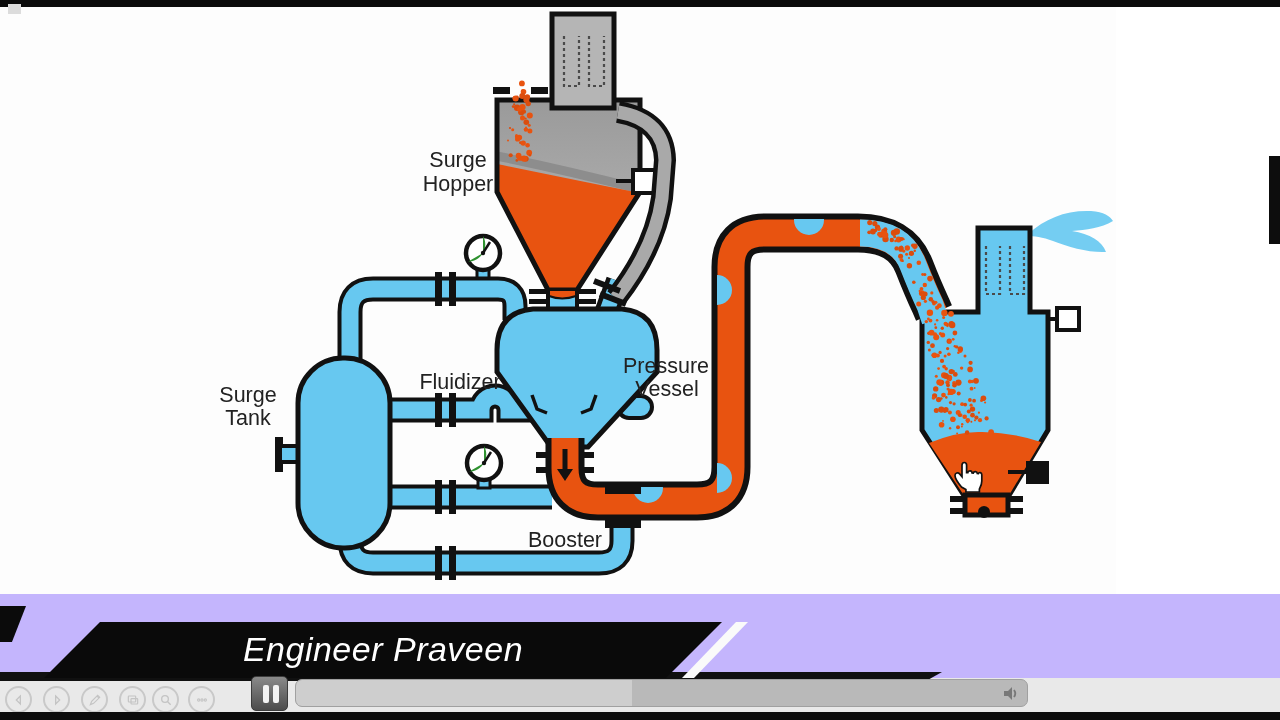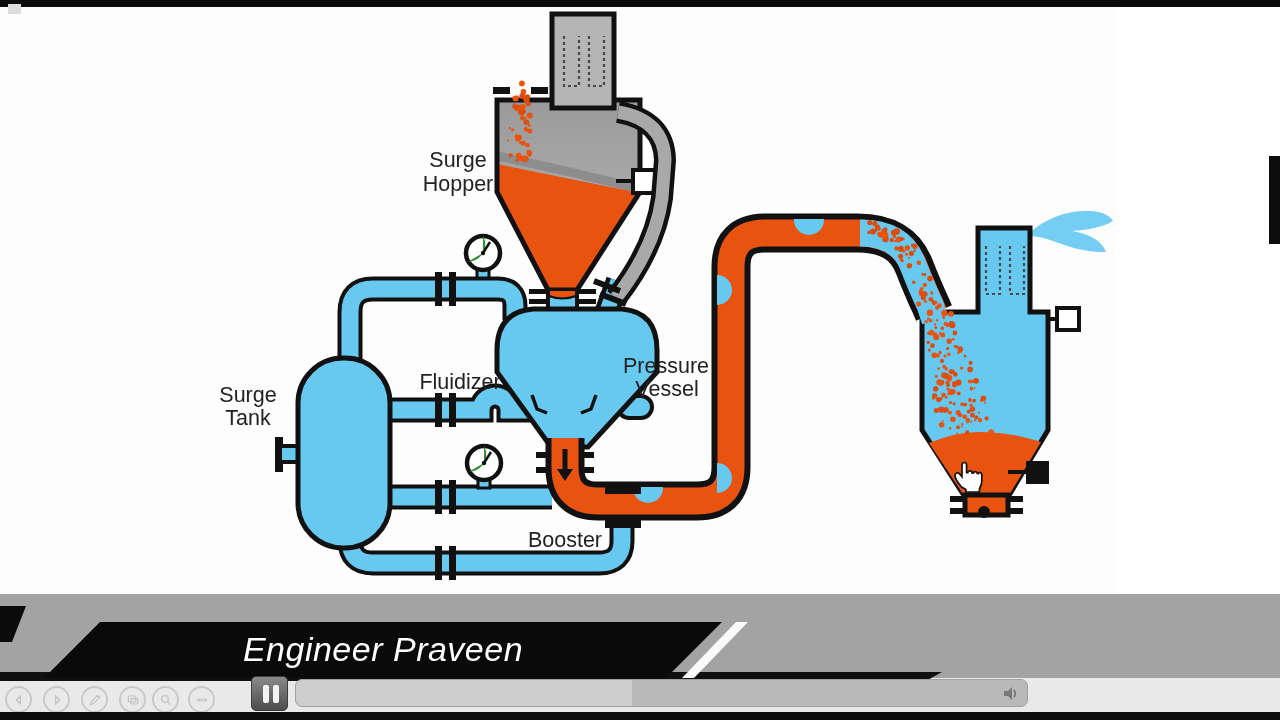--- a/index.html
+++ b/index.html
@@ -4,21 +4,21 @@
 <style>
   html,body{margin:0;padding:0;width:1280px;height:720px;overflow:hidden;background:#fff;
     font-family:"Liberation Sans",sans-serif;}
   .screen{position:relative;width:1116px;height:720px;background:#fdfdfd;}
   .topbar{position:absolute;left:0;top:0;width:1280px;height:7px;background:#0b0b0b;}
   .right-tab{position:absolute;left:1269px;top:156px;width:11px;height:88px;background:#0d0d0d;}
   .smudge{position:absolute;left:8px;top:4px;width:13px;height:10px;background:#dcdcdc;}
   .diagram{position:absolute;left:0;top:7px;width:1280px;height:587px;}
 
   
-  .bottom{position:absolute;left:0;top:594px;width:1280px;height:126px;background:#a3a3a3;}
+  .bottom{position:absolute;left:0;top:594px;width:1280px;height:126px;background:#c4b5fd;}
   .ctrl-row{position:absolute;left:0;top:84px;width:1280px;height:34px;background:#e9e9e9;}
   .black-strip{position:absolute;left:0;top:78px;width:942px;height:9px;background:#101010;
     clip-path:polygon(0 0,100% 0,calc(100% - 16px) 100%,0 100%);}
   .banner-sliver-left{position:absolute;left:0;top:12px;width:26px;height:36px;background:#0b0b0b;
     clip-path:polygon(0 0,100% 0,46% 100%,0 100%);}
   .banner{position:absolute;left:44px;top:28px;width:678px;height:56px;background:#0a0a0a;
     clip-path:polygon(56px 0,678px 0,622px 56px,0 56px);
     display:flex;align-items:center;justify-content:center;}
   .banner span{color:#ffffff;font-style:italic;font-size:34px;font-weight:500;letter-spacing:.5px;
     transform:translateY(-1px);}

